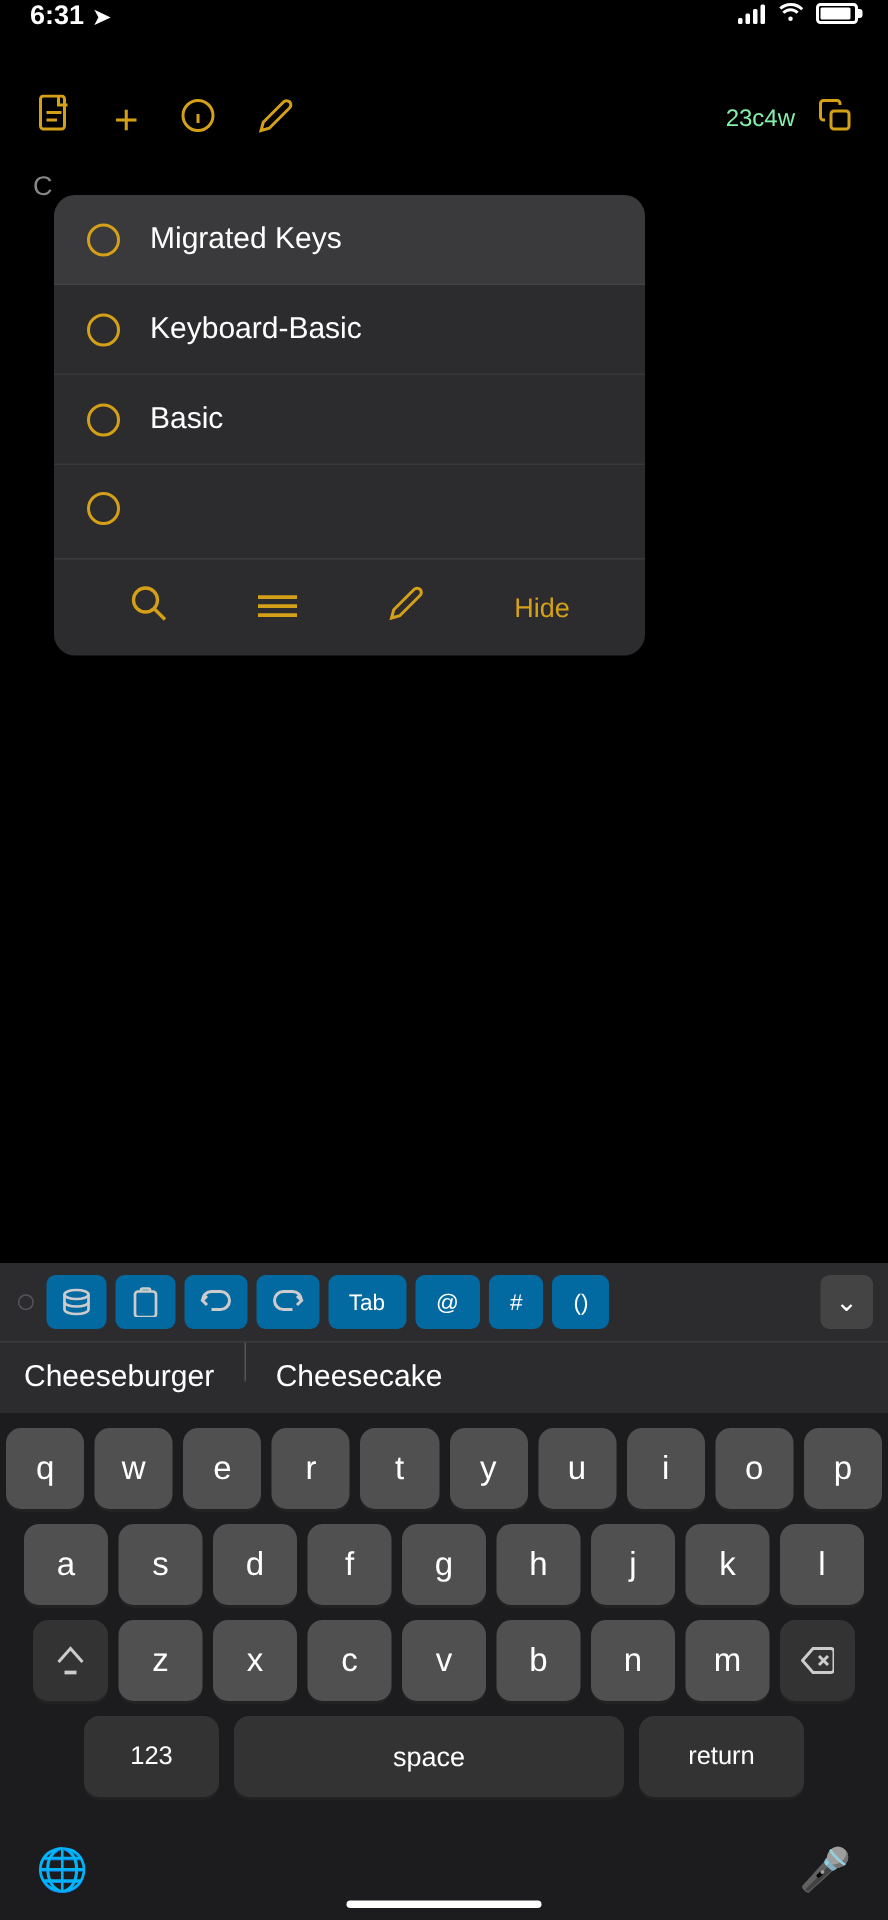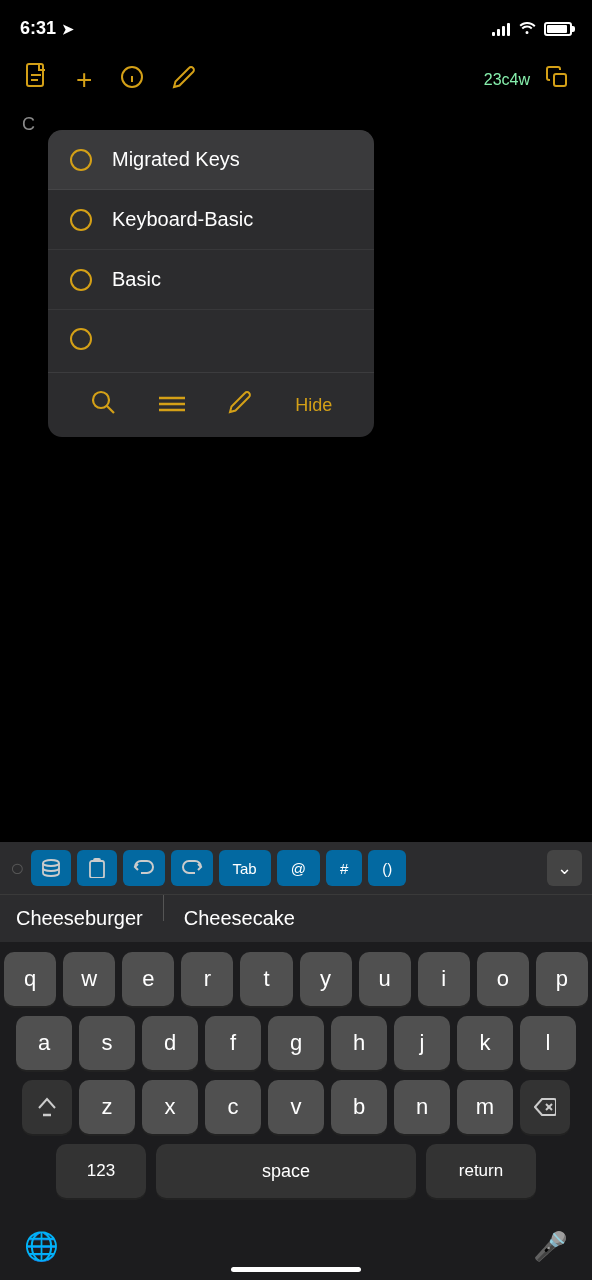--- a/index.html
+++ b/index.html
@@ -11,22 +11,22 @@
       background: #000;
       font-family: -apple-system, "SF Pro Display", "Helvetica Neue", sans-serif;
       overflow: hidden;
       position: relative;
     }
 
     
     .status-bar {
       display: flex;
       justify-content: space-between;
-      align-items: center;
-      padding: 15px 20px 8px 20px;
+      align-items: flex-start;
+      padding: 0 20px 8px 20px;
       height: 50px;
     }
 
     .status-time {
       color: #fff;
       font-size: 18px;
       font-weight: 600;
       display: flex;
       align-items: center;
       gap: 6px;
@@ -123,24 +123,24 @@
     .main-area {
       position: relative;
       padding: 10px 16px;
       height: 560px;
     }
 
     
     .dropdown-menu {
       background: #2c2c2e;
       border-radius: 14px;
-      width: 326px;
+      width: 394px;
       padding: 0;
       overflow: hidden;
-      margin-left: 32px;
+      margin-left: 20px;
       margin-top: 10px;
     }
 
     .menu-item {
       display: flex;
       align-items: center;
       gap: 20px;
       padding: 18px 22px;
       cursor: pointer;
       border-bottom: 1px solid rgba(255,255,255,0.06);

